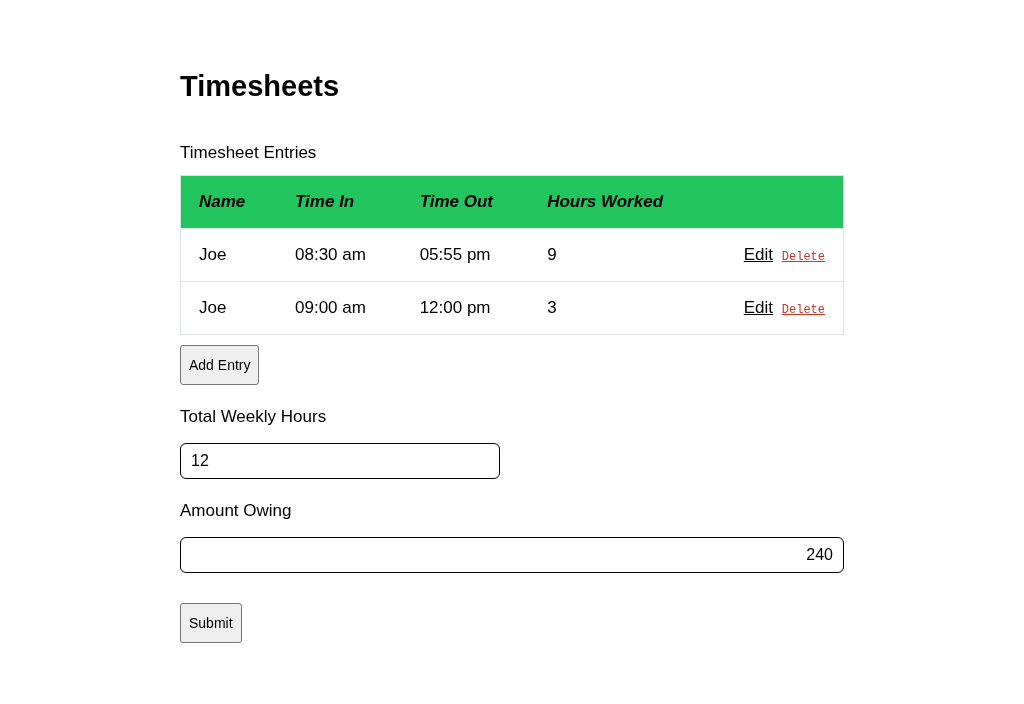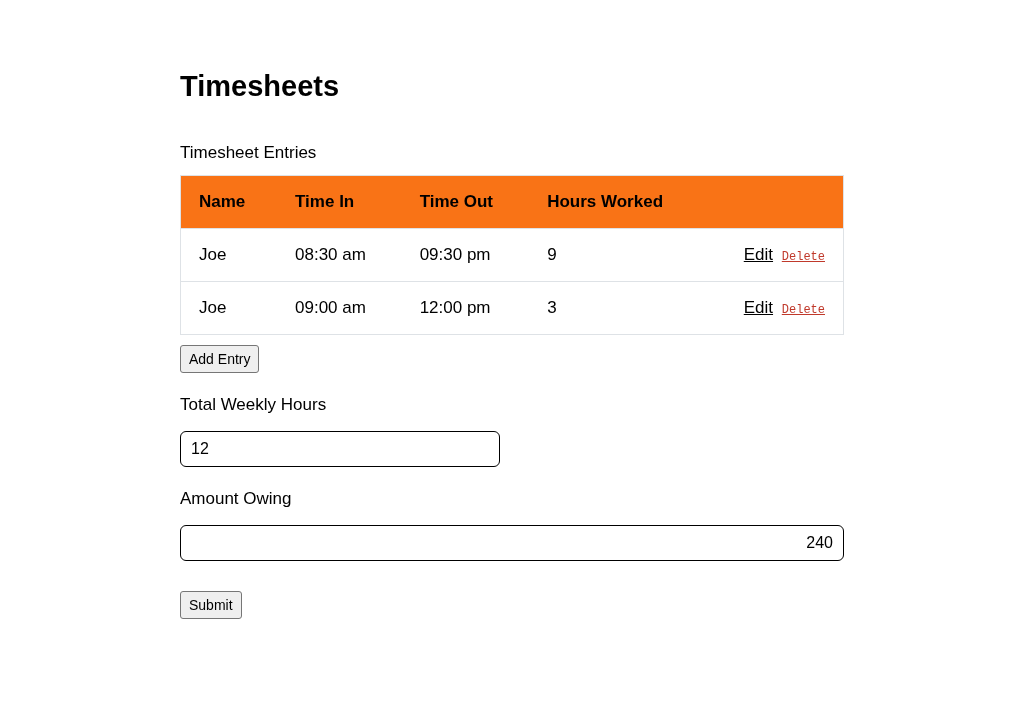--- a/index.html
+++ b/index.html
@@ -22,21 +22,22 @@
       font-weight: 400;
       margin: 0 0 12px 0;
     }
     table {
       width: 100%;
       border-collapse: collapse;
       border: 1px solid #dee2e6;
       margin-bottom: 10px;
     }
     thead {
-      background: #f97316;
+      background: #22c55e;
+      font-style: italic;
     }
     th, td {
       text-align: left;
       padding: 16px 18px;
       font-size: 17px;
     }
     th {
       font-weight: 700;
       border-bottom: 1px solid #dee2e6;
     }
@@ -57,21 +58,21 @@
       color: #c0392b;
       text-decoration: underline;
       cursor: pointer;
       margin-left: 4px;
       font-size: 12px;
       font-family: Liberation Mono, monospace;
     }
     .btn {
       font-family: Arial, sans-serif;
       font-size: 14px;
-      padding: 5px 8px;
+      padding: 11px 8px;
       background: #efefef;
       border: 1px solid #767676;
       border-radius: 3px;
       cursor: pointer;
     }
     .field-block {
       margin-top: 22px;
     }
     .text-input {
       width: 320px;
@@ -105,21 +106,21 @@
       <th>Time In</th>
       <th>Time Out</th>
       <th>Hours Worked</th>
       <th></th>
     </tr>
   </thead>
   <tbody>
     <tr>
       <td>Joe</td>
       <td>08:30 am</td>
-      <td>09:30 pm</td>
+      <td>05:55 pm</td>
       <td>9</td>
       <td class="actions-cell">
         <a class="edit-link">Edit</a>
         <a class="delete-link">Delete</a>
       </td>
     </tr>
     <tr>
       <td>Joe</td>
       <td>09:00 am</td>
       <td>12:00 pm</td>

